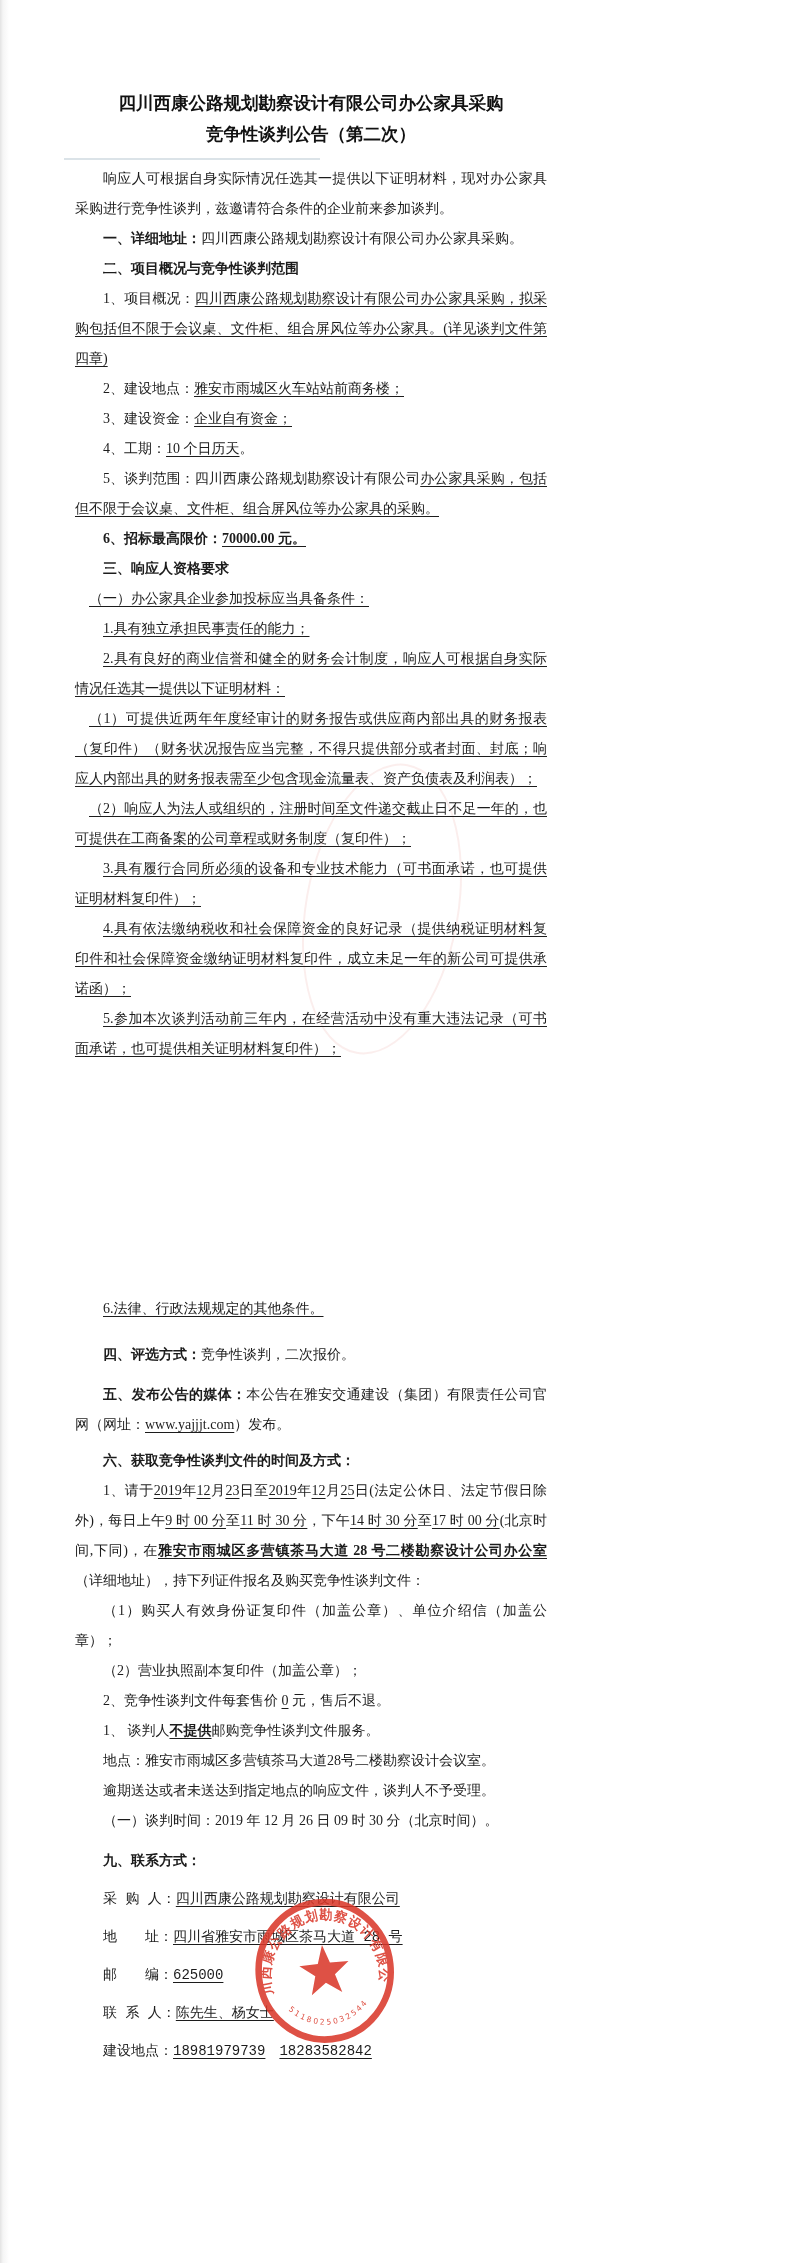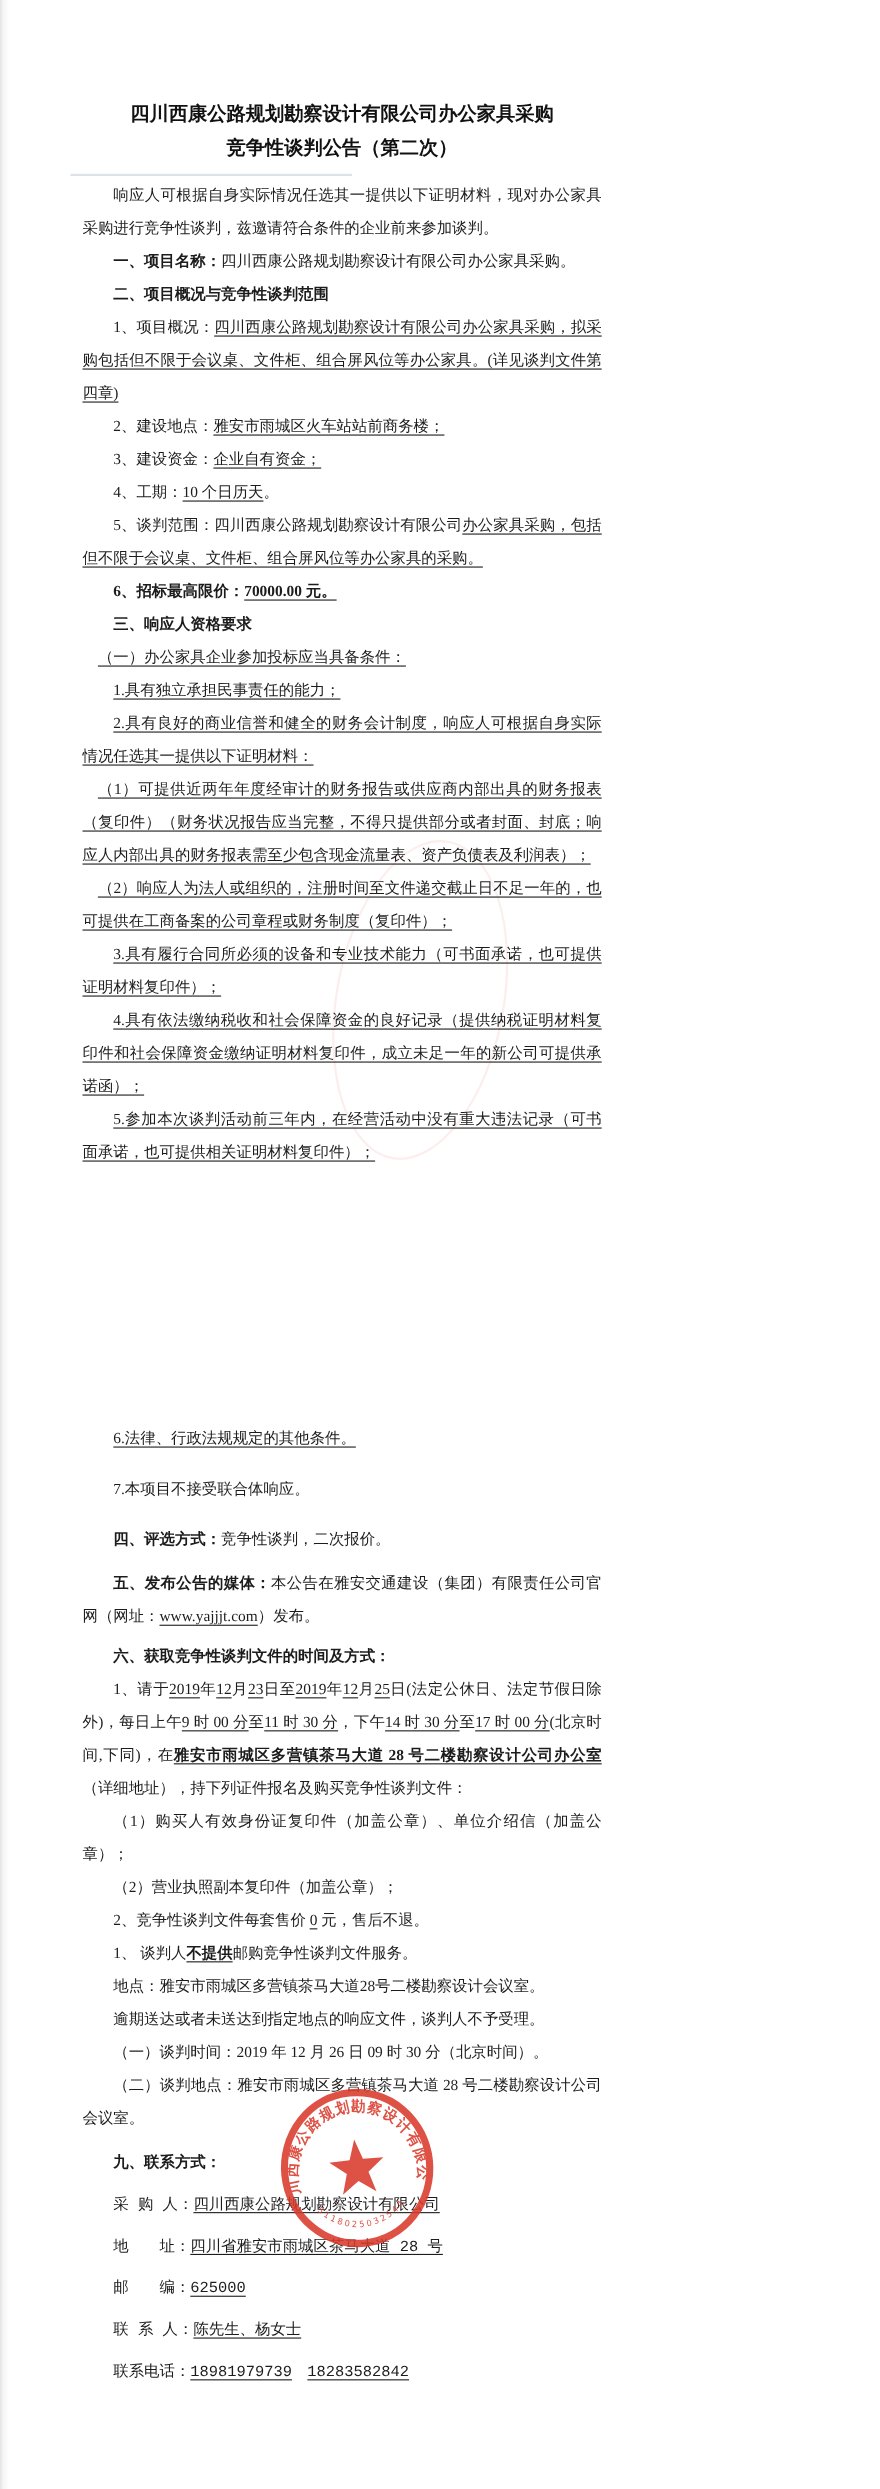--- a/index.html
+++ b/index.html
@@ -50,57 +50,55 @@
 <div class="page">
 
   <div class="title-rule"></div>
   <div class="ghost"></div>
 
   <div class="content">
     <div class="doc-title">四川西康公路规划勘察设计有限公司办公家具采购</div>
     <div class="doc-title">竞争性谈判公告（第二次）</div>
     <div class="doc-body">
         <div class="para indent"><span class="seg">响应人可根据自身实际情况任选其一提供以下证明材料，现对办公家具采购进行竞争性谈判，兹邀请符合条件的企业前来参加谈判。</span></div>
-        <div class="para indent"><span class="seg b">一、项目名称：</span><span class="seg">四川西康公路规划勘察设计有限公司办公家具采购。</span></div>
+        <div class="para indent"><span class="seg b">一、详细地址：</span><span class="seg">四川西康公路规划勘察设计有限公司办公家具采购。</span></div>
         <div class="para indent"><span class="seg b">二、项目概况与竞争性谈判范围</span></div>
         <div class="para indent"><span class="seg">1、项目概况：</span><span class="seg u">四川西康公路规划勘察设计有限公司办公家具采购，拟采购包括但不限于会议桌、文件柜、组合屏风位等办公家具。(详见谈判文件第四章)</span></div>
         <div class="para indent"><span class="seg">2、建设地点：</span><span class="seg u">雅安市雨城区火车站站前商务楼；</span></div>
         <div class="para indent"><span class="seg">3、建设资金：</span><span class="seg u">企业自有资金；</span></div>
         <div class="para indent"><span class="seg">4、工期：</span><span class="seg u">10 个日历天</span><span class="seg">。</span></div>
         <div class="para indent"><span class="seg">5、谈判范围：四川西康公路规划勘察设计有限公司</span><span class="seg u">办公家具采购，包括但不限于会议桌、文件柜、组合屏风位等办公家具的采购。</span></div>
         <div class="para indent"><span class="seg b">6、招标最高限价：</span><span class="seg b u">70000.00 元。</span></div>
         <div class="para indent"><span class="seg b">三、响应人资格要求</span></div>
         <div class="para indent1"><span class="seg u">（一）办公家具企业参加投标应当具备条件：</span></div>
         <div class="para indent"><span class="seg u">1.具有独立承担民事责任的能力；</span></div>
         <div class="para indent"><span class="seg u">2.具有良好的商业信誉和健全的财务会计制度，响应人可根据自身实际情况任选其一提供以下证明材料：</span></div>
         <div class="para indent1"><span class="seg u">（1）可提供近两年年度经审计的财务报告或供应商内部出具的财务报表（复印件）（财务状况报告应当完整，不得只提供部分或者封面、封底；响应人内部出具的财务报表需至少包含现金流量表、资产负债表及利润表）；</span></div>
         <div class="para indent1"><span class="seg u">（2）响应人为法人或组织的，注册时间至文件递交截止日不足一年的，也可提供在工商备案的公司章程或财务制度（复印件）；</span></div>
         <div class="para indent"><span class="seg u">3.具有履行合同所必须的设备和专业技术能力（可书面承诺，也可提供证明材料复印件）；</span></div>
         <div class="para indent"><span class="seg u">4.具有依法缴纳税收和社会保障资金的良好记录（提供纳税证明材料复印件和社会保障资金缴纳证明材料复印件，成立未足一年的新公司可提供承诺函）；</span></div>
         <div class="para indent"><span class="seg u">5.参加本次谈判活动前三年内，在经营活动中没有重大违法记录（可书面承诺，也可提供相关证明材料复印件）；</span></div>
         <div class="para indent" style="margin-top: 230px;"><span class="seg u">6.法律、行政法规规定的其他条件。</span></div>
-        <div class="para indent" style="margin-top: 16px;"><span class="seg">7.本项目不接受联合体响应。</span></div>
         <div class="para indent" style="margin-top: 16px;"><span class="seg b">四、评选方式：</span><span class="seg">竞争性谈判，二次报价。</span></div>
         <div class="para indent" style="margin-top: 10px;"><span class="seg b">五、发布公告的媒体：</span><span class="seg">本公告在雅安交通建设（集团）有限责任公司官网（网址：</span><span class="seg u">www.yajjjt.com</span><span class="seg">）发布。</span></div>
         <div class="para indent" style="margin-top: 6px;"><span class="seg b">六、获取竞争性谈判文件的时间及方式：</span></div>
         <div class="para indent"><span class="seg">1、请于</span><span class="seg u">2019</span><span class="seg">年</span><span class="seg u">12</span><span class="seg">月</span><span class="seg u">23</span><span class="seg">日至</span><span class="seg u">2019</span><span class="seg">年</span><span class="seg u">12</span><span class="seg">月</span><span class="seg u">25</span><span class="seg">日(法定公休日、法定节假日除外)，每日上午</span><span class="seg u">9 时 00 分</span><span class="seg">至</span><span class="seg u">11 时 30 分</span><span class="seg">，下午</span><span class="seg u">14 时 30 分</span><span class="seg">至</span><span class="seg u">17 时 00 分</span><span class="seg">(北京时间,下同)，在</span><span class="seg b u">雅安市雨城区多营镇茶马大道 28 号二楼勘察设计公司办公室</span><span class="seg">（详细地址），持下列证件报名及购买竞争性谈判文件：</span></div>
         <div class="para indent"><span class="seg">（1）购买人有效身份证复印件（加盖公章）、单位介绍信（加盖公章）；</span></div>
         <div class="para indent"><span class="seg">（2）营业执照副本复印件（加盖公章）；</span></div>
         <div class="para indent"><span class="seg">2、竞争性谈判文件每套售价 </span><span class="seg u">0</span><span class="seg"> 元，售后不退。</span></div>
         <div class="para indent"><span class="seg">1、 谈判人</span><span class="seg b u">不提供</span><span class="seg">邮购竞争性谈判文件服务。</span></div>
         <div class="para indent"><span class="seg">地点：雅安市雨城区多营镇茶马大道28号二楼勘察设计会议室。</span></div>
         <div class="para indent"><span class="seg">逾期送达或者未送达到指定地点的响应文件，谈判人不予受理。</span></div>
         <div class="para indent"><span class="seg">（一）谈判时间：2019 年 12 月 26 日 09 时 30 分（北京时间）。</span></div>
-        <div class="para indent"><span class="seg">（二）谈判地点：雅安市雨城区多营镇茶马大道 28 号二楼勘察设计公司会议室。</span></div>
         <div class="para indent" style="margin-top: 10px;"><span class="seg b">九、联系方式：</span></div>
         <div class="para contact"><span class="seg">采 购 人：</span><span class="seg u">四川西康公路规划勘察设计有限公司</span></div>
         <div class="para contact"><span class="seg">地　　址：</span><span class="seg u">四川省雅安市雨城区茶马大道 28 号</span></div>
         <div class="para contact"><span class="seg">邮　　编：</span><span class="seg u">625000</span></div>
         <div class="para contact"><span class="seg">联 系 人：</span><span class="seg u">陈先生、杨女士</span></div>
-        <div class="para contact"><span class="seg">联系电话：</span><span class="seg u">18981979739</span><span class="seg">　</span><span class="seg u">18283582842</span></div>
+        <div class="para contact"><span class="seg">建设地点：</span><span class="seg u">18981979739</span><span class="seg">　</span><span class="seg u">18283582842</span></div>
       </div>
   </div>
 
   <div class="seal">
     <svg viewBox="0 0 150 150" xmlns="http://www.w3.org/2000/svg">
       <defs>
         <path id="sealTopArc" d="M 22,95 A 55,55 0 1 1 128,95" fill="none"></path>
         <path id="sealBottomArc" d="M 31,104 A 54,54 0 0 0 119,104" fill="none"></path>
       </defs>
       <circle cx="75" cy="75" r="66" fill="none" stroke="#da382a" stroke-width="6.5"></circle>

